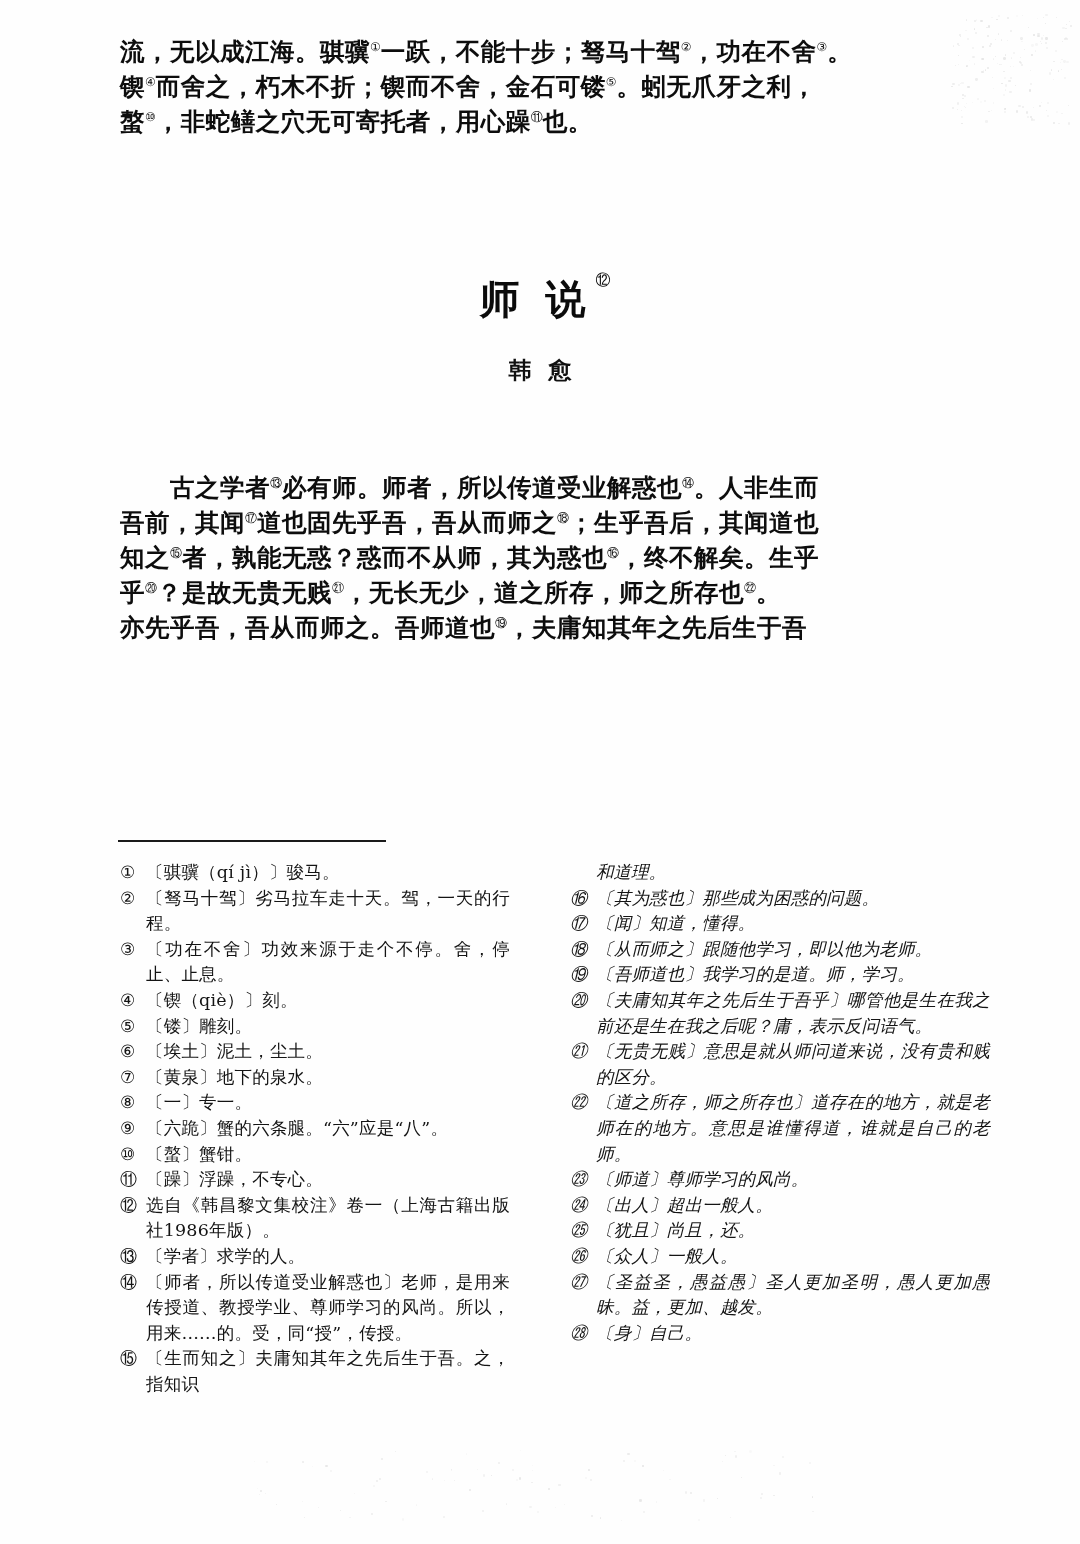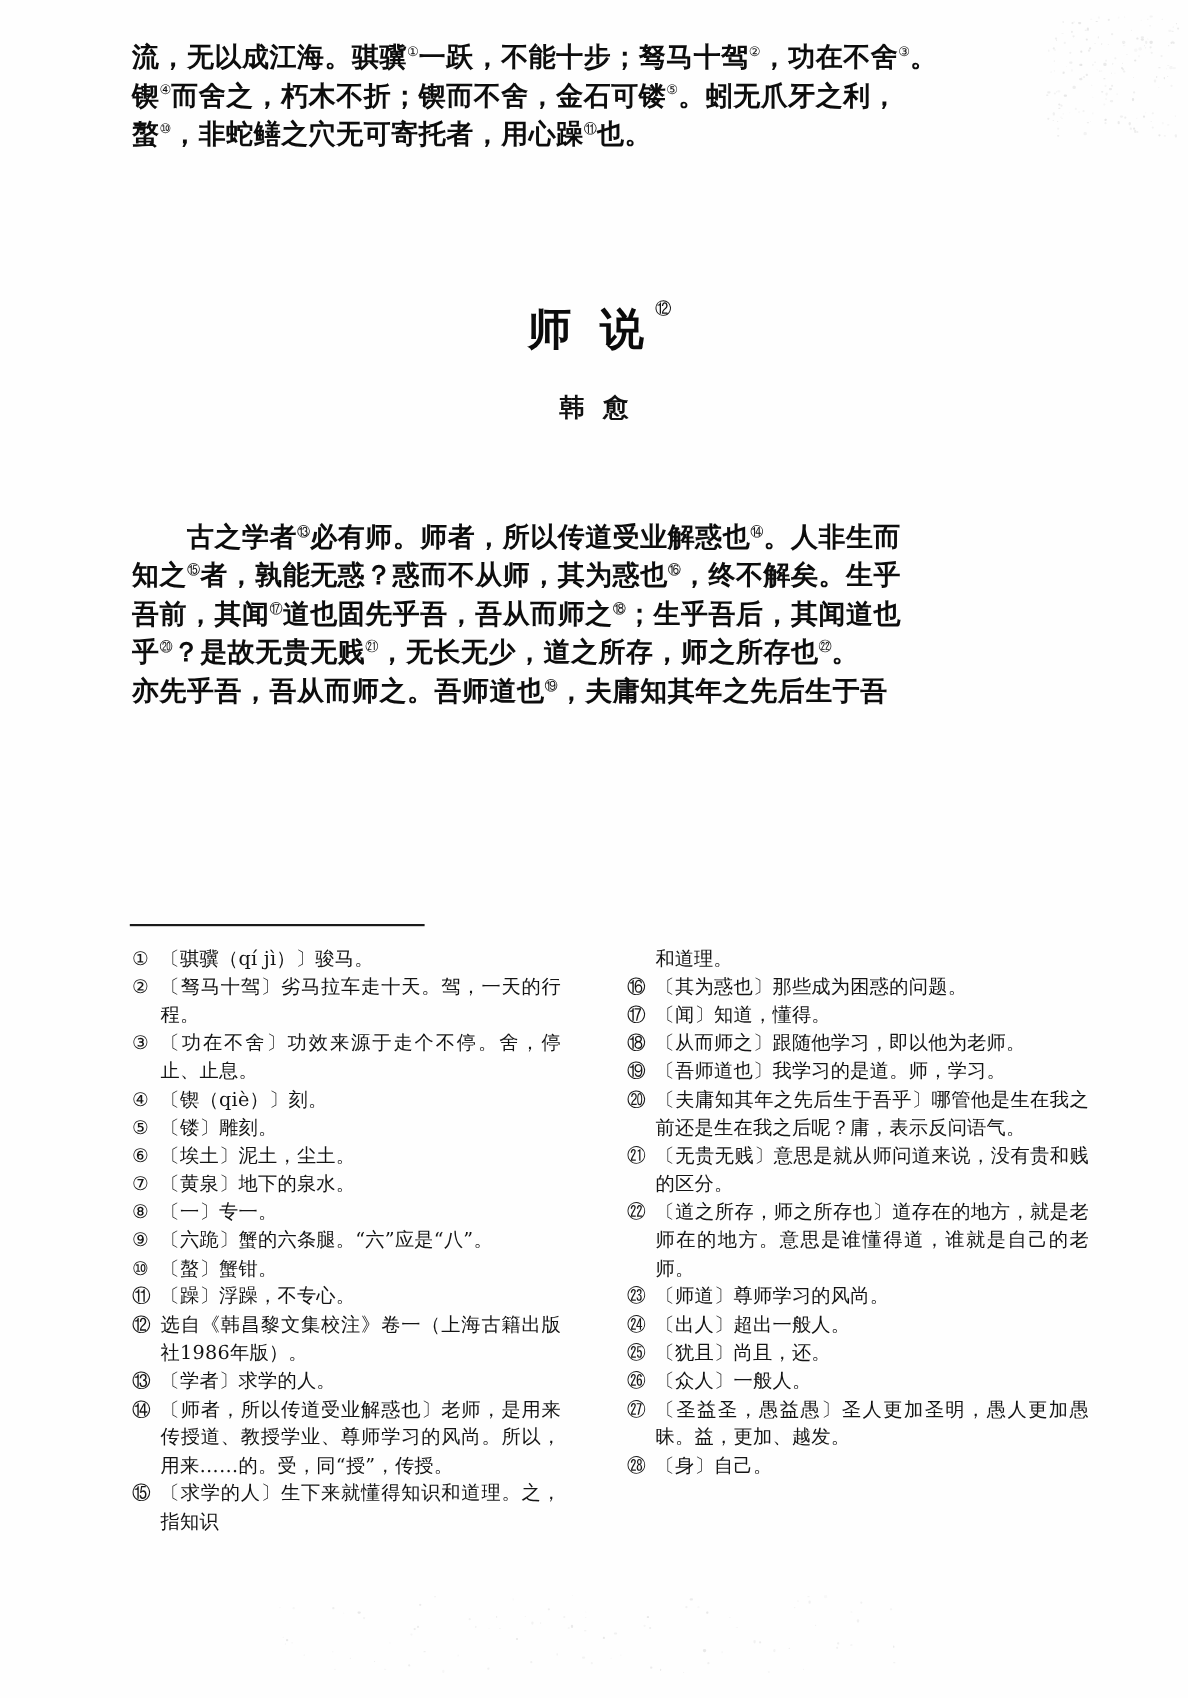--- a/index.html
+++ b/index.html
@@ -118,20 +118,21 @@
     top: 860px;
     width: 870px;
     display: flex;
     gap: 60px;
   }
   .fn-col {
     width: 390px;
   }
   .fn-col.right {
     width: 420px;
+    font-style: italic;
   }
   .fn-item {
     font-size: 17.5px;
     line-height: 25.6px;
     letter-spacing: 0.2px;
     color: #141414;
     display: flex;
     align-items: flex-start;
     margin-bottom: 0;
   }
@@ -450,22 +451,22 @@
     </div>
 
   <div id="title-block">
     <div id="article-title"><span>师说</span><sup class="note">⑫</sup></div>
     <div id="article-author">韩愈</div>
   </div>
 
   <div id="body-text">
       <div class="para">
         <div class="cn-line">　　古之学者<sup class="note">⑬</sup>必有师。师者，所以传道受业解惑也<sup class="note">⑭</sup>。人非生而</div>
+        <div class="cn-line">吾前，其闻<sup class="note">⑰</sup>道也固先乎吾，吾从而师之<sup class="note">⑱</sup>；生乎吾后，其闻道也</div>
         <div class="cn-line">知之<sup class="note">⑮</sup>者，孰能无惑？惑而不从师，其为惑也<sup class="note">⑯</sup>，终不解矣。生乎</div>
-        <div class="cn-line">吾前，其闻<sup class="note">⑰</sup>道也固先乎吾，吾从而师之<sup class="note">⑱</sup>；生乎吾后，其闻道也</div>
         <div class="cn-line">乎<sup class="note">⑳</sup>？是故无贵无贱<sup class="note">㉑</sup>，无长无少，道之所存，师之所存也<sup class="note">㉒</sup>。</div>
         <div class="cn-line">亦先乎吾，吾从而师之。吾师道也<sup class="note">⑲</sup>，夫庸知其年之先后生于吾</div>
       </div>
     </div>
 
   <div id="fn-rule"></div>
 
   <div id="footnotes">
     <div class="fn-col left" id="fn-left">
         <div class="fn-item">
@@ -519,21 +520,21 @@
         <div class="fn-item">
           <span class="fn-marker">⑬</span>
           <span class="fn-text">〔学者〕求学的人。</span>
         </div>
         <div class="fn-item">
           <span class="fn-marker">⑭</span>
           <span class="fn-text">〔师者，所以传道受业解惑也〕老师，是用来传授道、教授学业、尊师学习的风尚。所以，用来……的。受，同“授”，传授。</span>
         </div>
         <div class="fn-item">
           <span class="fn-marker">⑮</span>
-          <span class="fn-text">〔求学的人〕生下来就懂得知识和道理。之，指知识</span>
+          <span class="fn-text">〔生而知之〕夫庸知其年之先后生于吾。之，指知识</span>
         </div>
       </div>
     <div class="fn-col right" id="fn-right">
         <div class="fn-cont lead">和道理。</div>
         <div class="fn-item">
           <span class="fn-marker">⑯</span>
           <span class="fn-text">〔其为惑也〕那些成为困惑的问题。</span>
         </div>
         <div class="fn-item">
           <span class="fn-marker">⑰</span>

